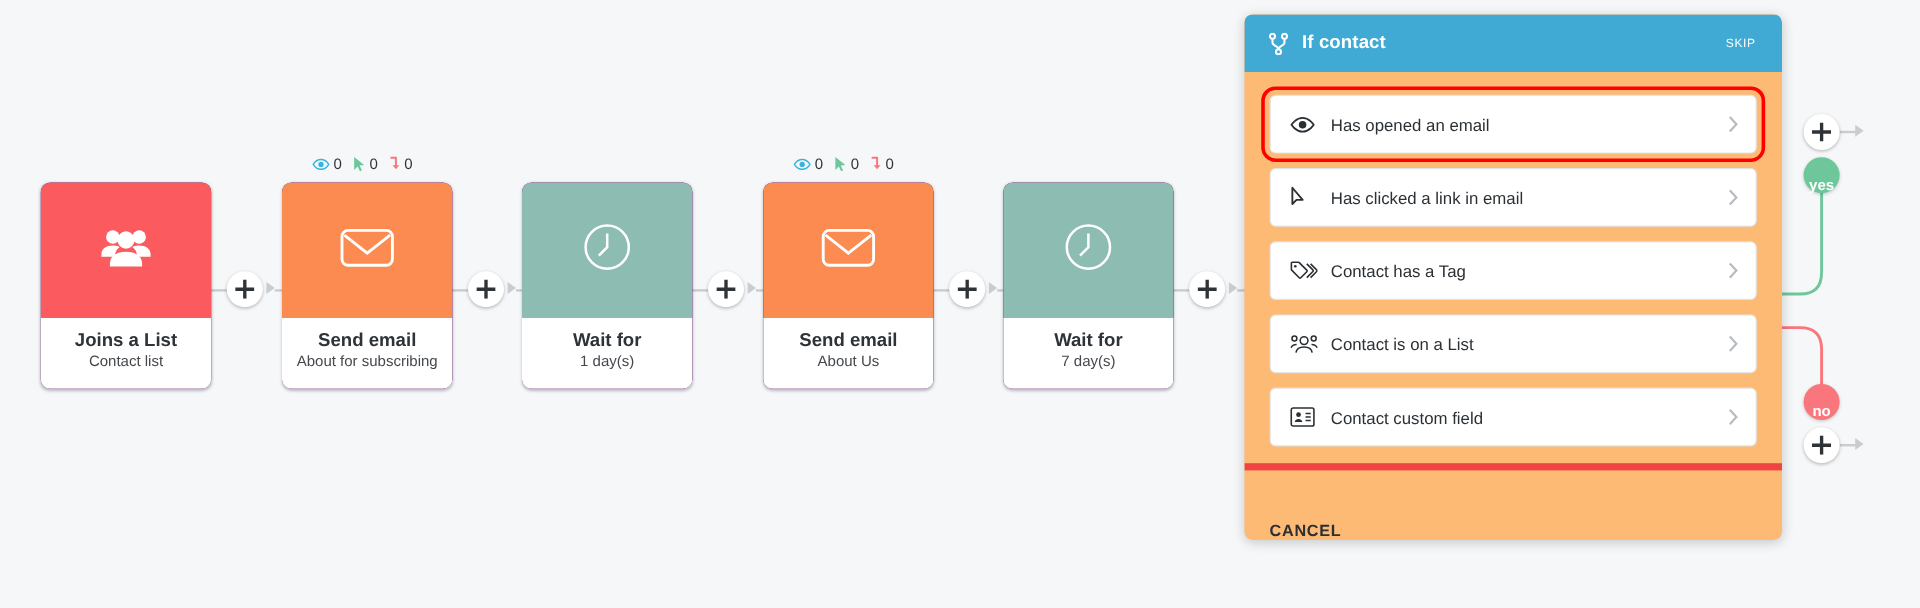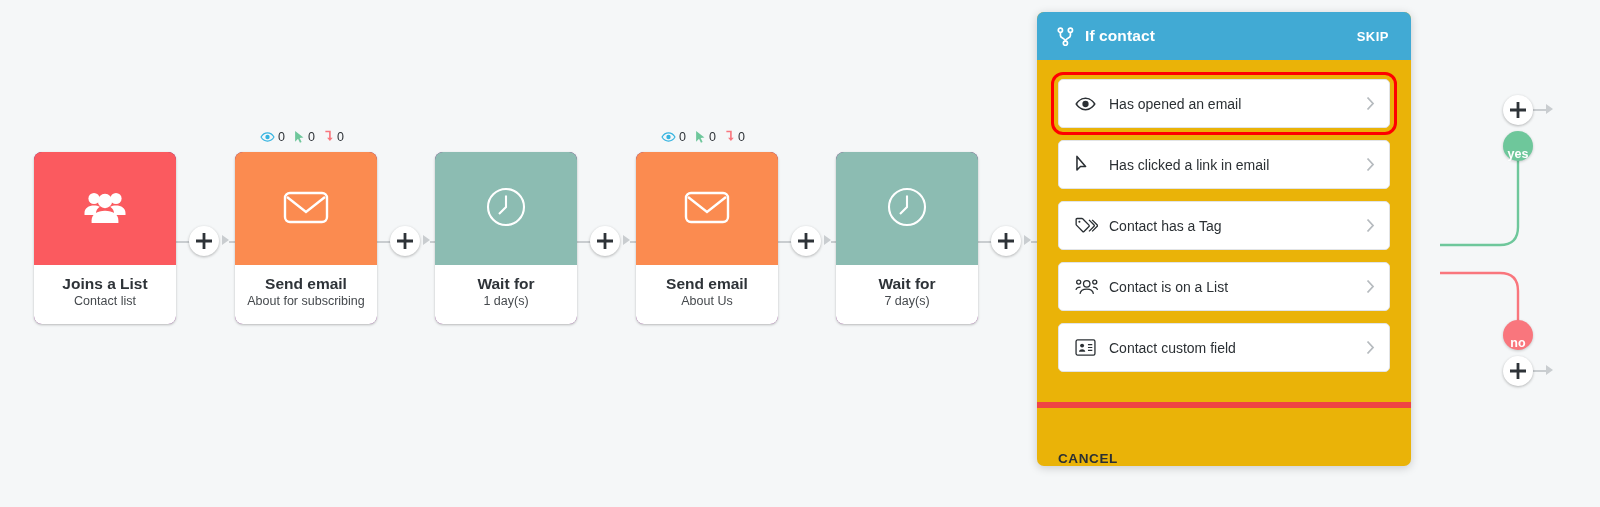--- a/index.html
+++ b/index.html
@@ -49,40 +49,40 @@
     position:absolute;width:30px;height:30px;border-radius:50%;
     display:flex;align-items:flex-end;justify-content:center;
     color:#fff;font-size:12.5px;font-weight:bold;z-index:5;
     box-shadow:0 1px 3px rgba(0,0,0,.2);
   }
   .badge-yes{background:#6ec79b;}
   .badge-no{background:#f9767d;}
 
   
   .panel{
-    position:absolute;left:1037px;top:12px;width:374px;
-    background:#eab308;border-radius:7px;
+    position:absolute;left:1037px;top:12px;width:448px;
+    background:#fdba74;border-radius:7px;
     box-shadow:0 2px 10px rgba(0,0,0,.18);
     z-index:10;overflow:hidden;
   }
   .panel-header{
     background:#41aad4;height:48px;display:flex;align-items:center;
     padding:0 22px 0 20px;color:#ffffff;
   }
   .panel-header .hicon{display:flex;align-items:center;margin-right:11px;}
   .panel-title{font-size:15.5px;font-weight:bold;letter-spacing:.1px;flex:1;}
-  .panel-skip{font-size:13px;font-weight:bold;letter-spacing:.5px;cursor:pointer;}
+  .panel-skip{font-size:10px;font-weight:normal;letter-spacing:.5px;cursor:pointer;}
 
   .panel-list{padding:19px 21px 14px;}
   .opt{
     position:relative;height:47px;border:1px solid #e2e4e6;border-radius:5px;
     display:flex;align-items:center;padding:0 14px 0 16px;margin-bottom:12px;
     background:#fff;cursor:pointer;
   }
-  .opt:last-child{margin-bottom:16px;}
+  .opt:last-child{margin-bottom:0;}
   .opt .oicon{width:30px;display:flex;align-items:center;color:#2b3034;}
   .opt .olabel{flex:1;font-size:14px;font-weight:normal;color:#2b3034;margin-left:4px;}
   .opt .ochev{color:#b6bbbf;display:flex;align-items:center;}
   .opt.highlight{outline:3px solid #ff0000;outline-offset:4px;}
 
   .panel-footer{border-top:6px solid #ef4444;height:58px;display:flex;align-items:flex-end;
     padding:0 21px;}
   .cancel{font-size:13.5px;font-weight:bold;color:#2b3034;letter-spacing:.6px;cursor:pointer;}
 </style>
 </head>

